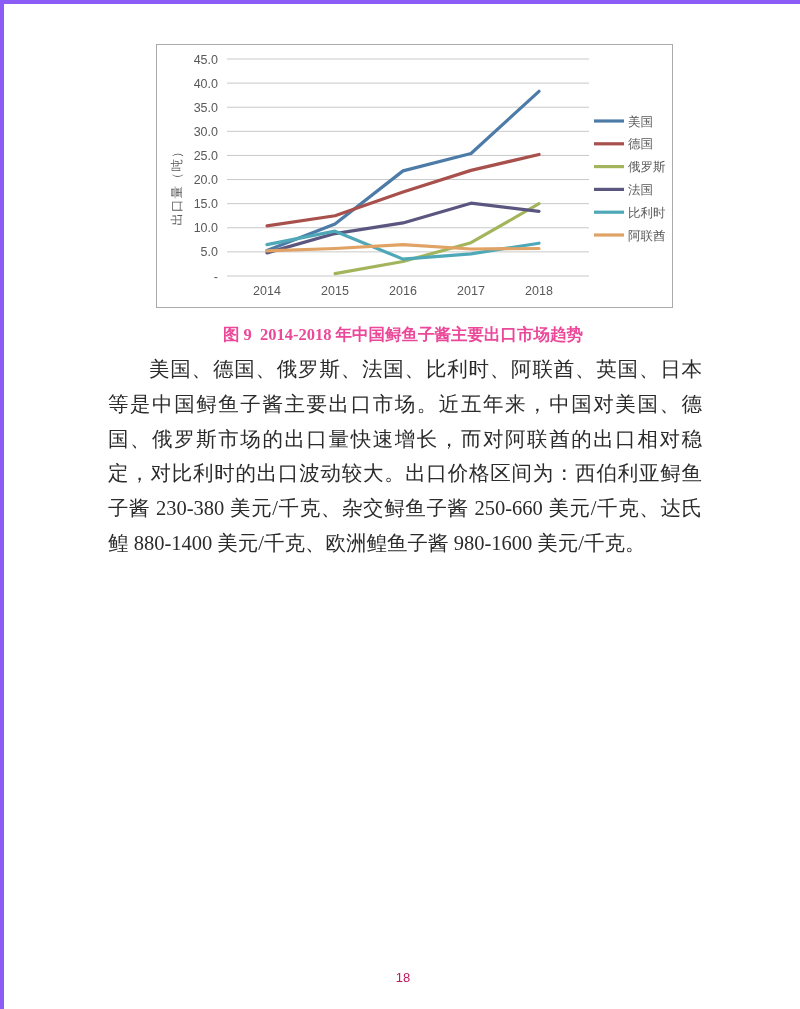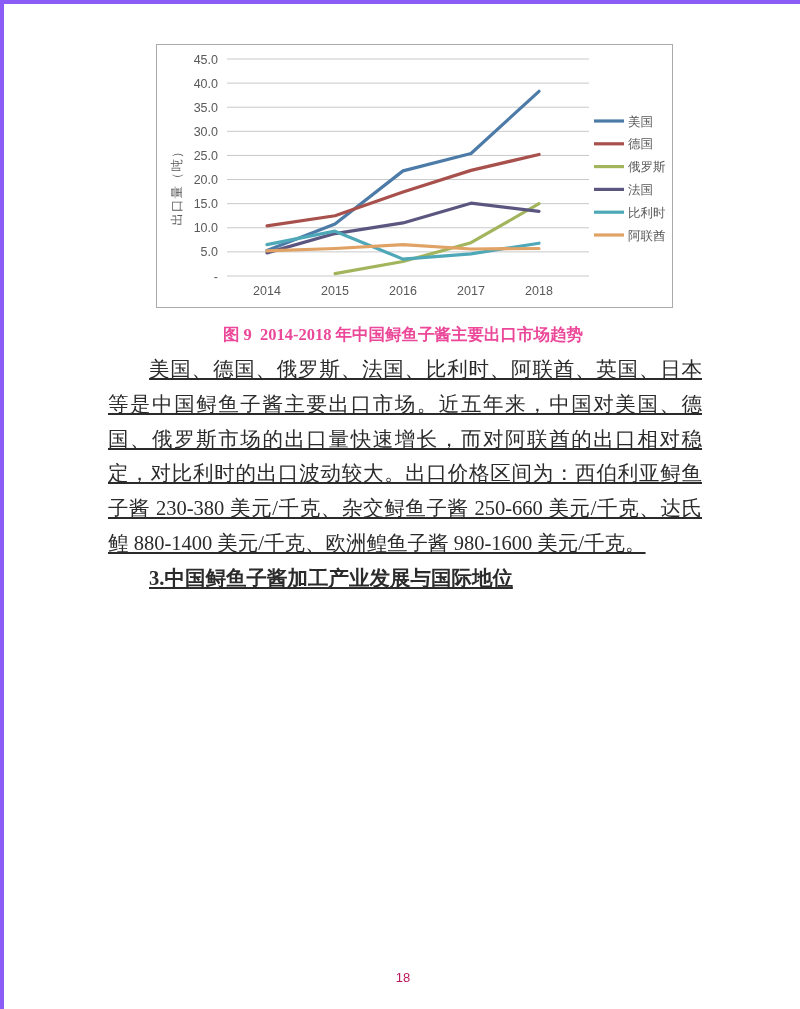--- a/index.html
+++ b/index.html
@@ -47,21 +47,20 @@
   .body-text {
     position: absolute;
     left: 104px;
     top: 348px;
     width: 594px;
     font-size: 20.5px;
     line-height: 34.8px;
     text-align: justify;
     text-justify: inter-ideograph;
     color: #2b2b2b;
-    text-decoration: underline;
   }
   .body-text p {
     margin: 0;
     text-indent: 2em;
   }
   .body-text h3 {
     margin: 0;
     text-indent: 2em;
     font-size: 20.5px;
     font-weight: bold;
@@ -129,18 +128,17 @@
         <polyline points="110,205.92444444444445 178,203.51333333333332 246,199.65555555555557 314,203.99555555555554 382,203.51333333333332" fill="none" stroke="#e0a265" stroke-width="3.2" stroke-linejoin="round" stroke-linecap="round"></polyline>
         <line x1="437" y1="190" x2="467" y2="190" stroke="#e0a265" stroke-width="3.2"></line>
         <text x="471" y="194.5" font-size="12.5" fill="#595959">阿联酋</text>
       </svg>
   </div>
 
   <div class="figure-caption">图 9  2014-2018 年中国鲟鱼子酱主要出口市场趋势</div>
 
   <div class="body-text">
     <p>美国、德国、俄罗斯、法国、比利时、阿联酋、英国、日本等是中国鲟鱼子酱主要出口市场。近五年来，中国对美国、德国、俄罗斯市场的出口量快速增长，而对阿联酋的出口相对稳定，对比利时的出口波动较大。出口价格区间为：西伯利亚鲟鱼子酱 230-380 美元/千克、杂交鲟鱼子酱 250-660 美元/千克、达氏鳇 880-1400 美元/千克、欧洲鳇鱼子酱 980-1600 美元/千克。</p>
-    <h3>3.中国鲟鱼子酱加工产业发展与国际地位</h3>
   </div>
 
   <div class="page-number">18</div>
 
 </div>
 
 </body></html>

